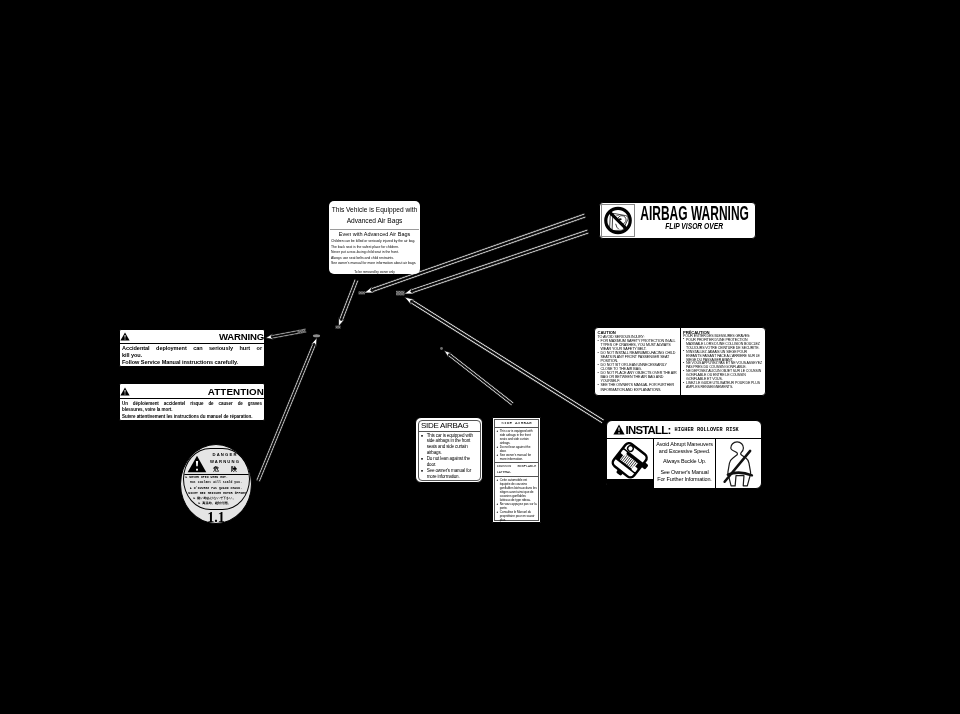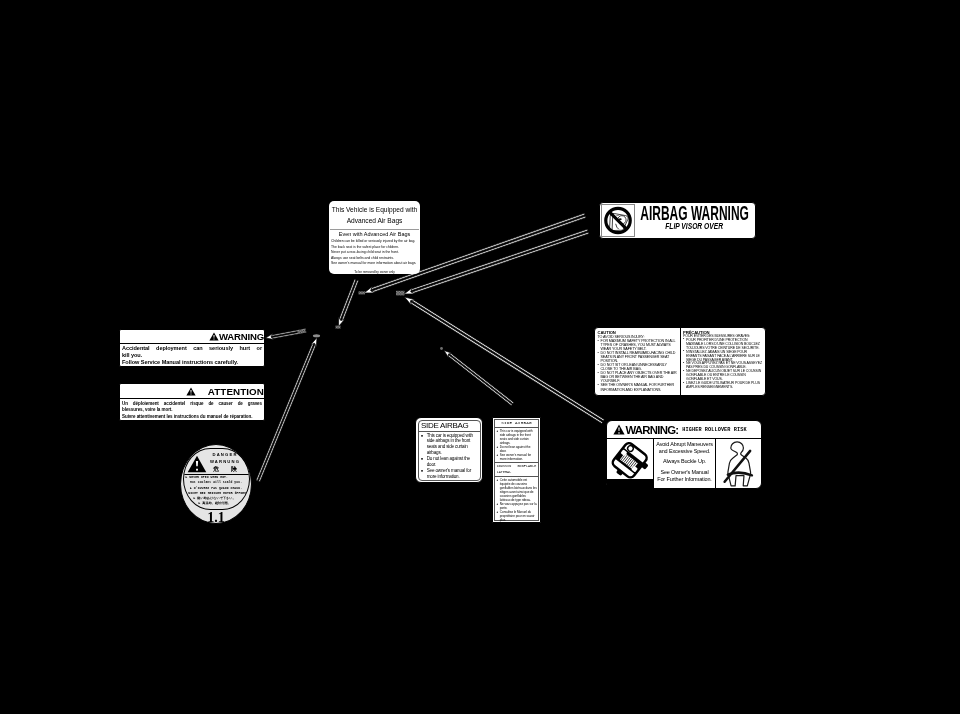--- a/index.html
+++ b/index.html
@@ -35,21 +35,21 @@
   #caution .col.right li,#caution .col.right .lead{font-size:3.55px;line-height:3.95px;}
   #caution h4{margin:0;font-size:4.2px;font-weight:bold;line-height:4.3px;letter-spacing:-0.12px;}
   #caution .lead{font-size:3.7px;line-height:4.15px;margin:0;letter-spacing:-0.12px;}
   #caution ul{margin:0;padding:0;list-style:none;}
   #caution li{font-size:3.7px;line-height:4.05px;position:relative;padding-left:3px;letter-spacing:-0.12px;}
   #caution li:before{content:"\2022";position:absolute;left:0.1px;top:-0.4px;font-size:3.6px;}
 
   
   .warnbox{border:1px solid #000;border-radius:2px;}
   .warnbox .hd{text-align:center;font-weight:bold;border-bottom:1.3px solid #000;
-               display:flex;align-items:center;justify-content:flex-end;}
+               display:flex;align-items:center;justify-content:space-between;}
   .warnbox .bd{padding:1px 2px 1px 2px;}
   .warnbox .bd div{text-align:justify;text-align-last:left;}
   #warn1{left:119px;top:329px;width:146px;height:38px;}
   #warn1 .hd{height:13px;font-size:9.6px;letter-spacing:-0.2px;gap:0px;}
   #warn1 .bd{font-size:5.55px;line-height:7.0px;letter-spacing:-0.05px;font-weight:bold;padding-top:1px;}
   #warn1 .bd div:first-child{text-align-last:justify;}
   #warn2 .bd div:first-child{text-align-last:justify;}
   #warn2{left:119px;top:383px;width:146px;height:38px;}
   #warn2 .hd{height:14px;font-size:9.8px;letter-spacing:0.1px;gap:12px;}
   #warn2 .bd{font-size:4.5px;line-height:6.6px;letter-spacing:-0.05px;font-weight:bold;padding-top:1.5px;}
@@ -297,21 +297,21 @@
   </div>
 
   <div class="lbl" id="rollover">
     <div class="hd">
       <span class="tri">
         <svg width="12" height="11" viewBox="0 0 12 11">
             <path d="M6 0.5 L11.6 10.5 L0.4 10.5 Z" fill="#000"></path>
         <path d="M5.35 3.5 h1.3 l-0.22 3.4 h-0.86 Z M6 8.2 a0.68 0.68 0 1 0 0.01 0" fill="#fff"></path>
           </svg>
       </span>
-      <span class="w">WARNING:</span>
+      <span class="w">INSTALL:</span>
       <span class="r">HIGHER ROLLOVER RISK</span>
     </div>
     <div class="row">
       <div class="p1">
         <svg width="47" height="50" viewBox="0 0 47 50">
           <rect x="-1" y="40" width="49" height="11" fill="#000"></rect>
           <g transform="translate(23 21.5) rotate(38) scale(0.78) translate(-22 -22)">
             <rect x="5" y="4" width="33" height="36" rx="6" fill="#fff" stroke="#000" stroke-width="3.2"></rect>
             <rect x="5.5" y="14" width="32" height="18" fill="#000"></rect>
             <rect x="11" y="18.5" width="21" height="10.5" fill="#fff"></rect>

